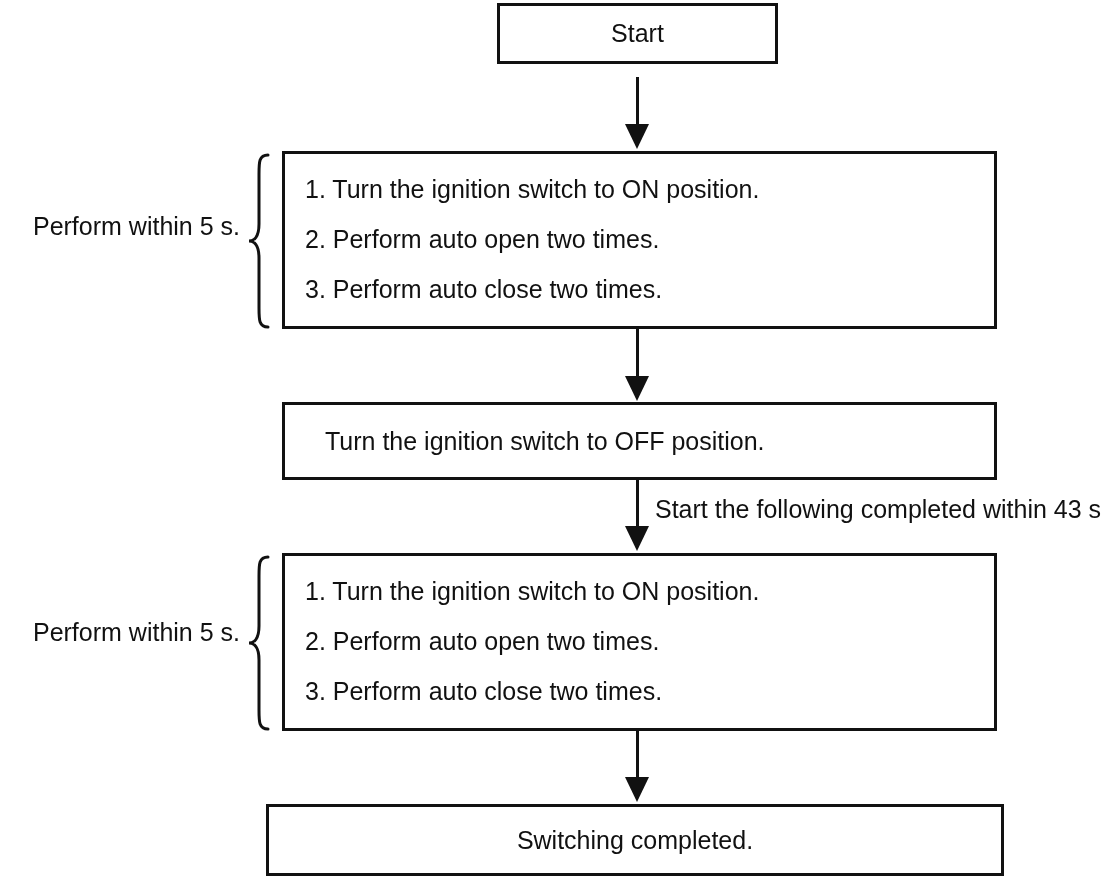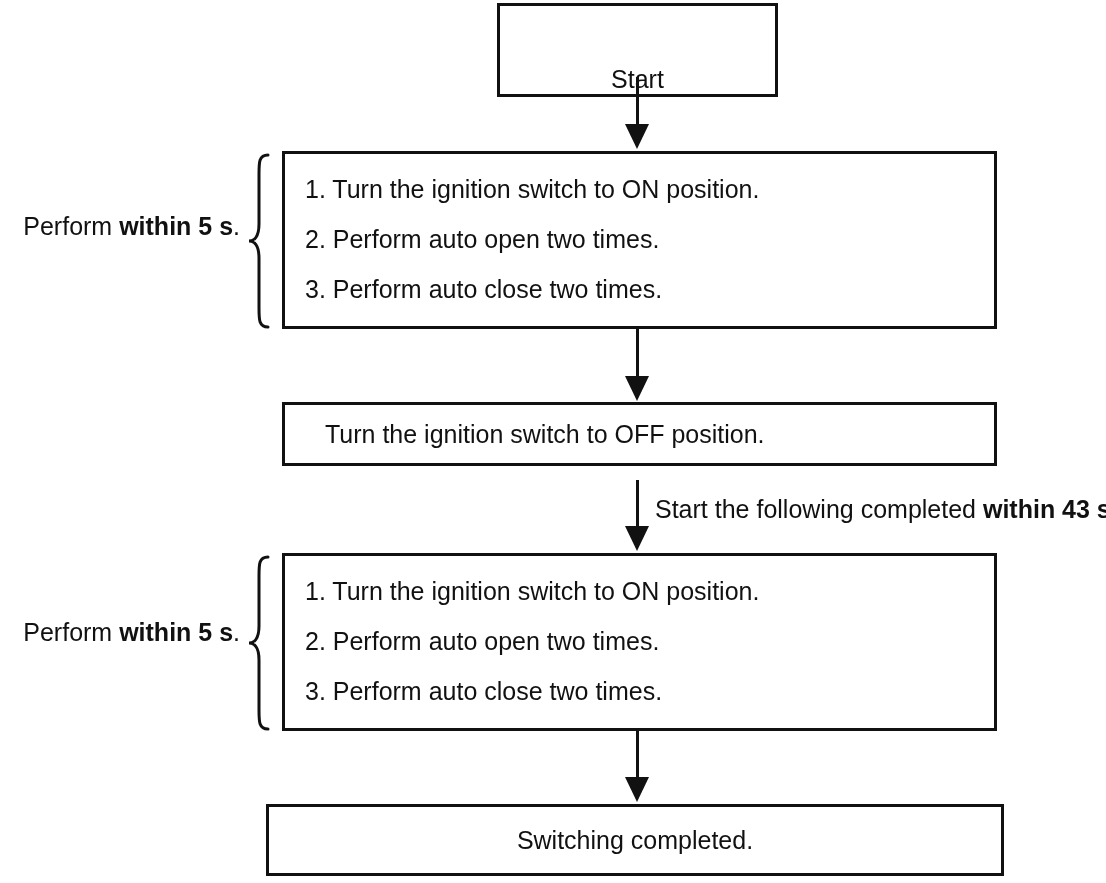--- a/index.html
+++ b/index.html
@@ -56,30 +56,30 @@
     line-height: 26px;
     text-align: right;
     white-space: nowrap;
   }
   .note-label {
     position: absolute;
     font-size: 25px;
     line-height: 26px;
     white-space: nowrap;
   }
-  .bold { font-weight: bold; }
+  .bold { font-weight: normal; }
   .brace { position: absolute; }
   .off-box { padding-left: 40px; }
 </style>
 </head>
 <body>
 
 <div class="canvas">
 
-  <div class="box center" style="left:497px; top:3px; width:281px; height:94px;align-items:flex-end;">
+  <div class="box center" style="left:497px; top:3px; width:281px; height:61px;">
     <span>Start</span>
   </div>
 
   <div>
     <div class="vline" style="left:636px; top:77px; height:47px;"></div>
     <div class="ahead" style="left:625px; top:124px;"></div>
   </div>
 
   <div class="box steps-box" style="left:282px; top:151px; width:715px; height:178px;">
     <div class="step-line">1. Turn the ignition switch to ON position.</div>
@@ -93,21 +93,21 @@
 
   <div class="side-label" style="top:213px;">
     <span>Perform </span><span class="bold">within 5 s</span><span>.</span>
   </div>
 
   <div>
     <div class="vline" style="left:636px; top:329px; height:47px;"></div>
     <div class="ahead" style="left:625px; top:376px;"></div>
   </div>
 
-  <div class="box vcenter off-box" style="left:282px; top:402px; width:715px; height:64px;align-items:center;">
+  <div class="box vcenter off-box" style="left:282px; top:402px; width:715px; height:78px;align-items:center;">
     <span>Turn the ignition switch to OFF position.</span>
   </div>
 
   <div>
     <div class="vline" style="left:636px; top:480px; height:46px;"></div>
     <div class="ahead" style="left:625px; top:526px;"></div>
   </div>
 
   <div class="note-label" style="left:655px; top:496px;">
     <span>Start the following completed </span><span class="bold">within 43 s</span>

